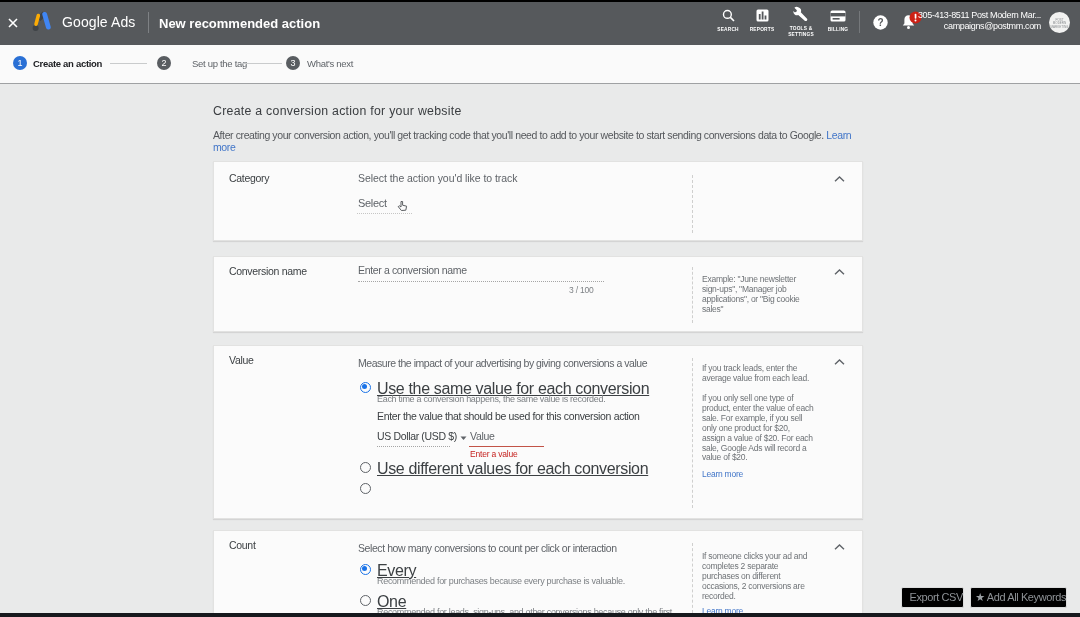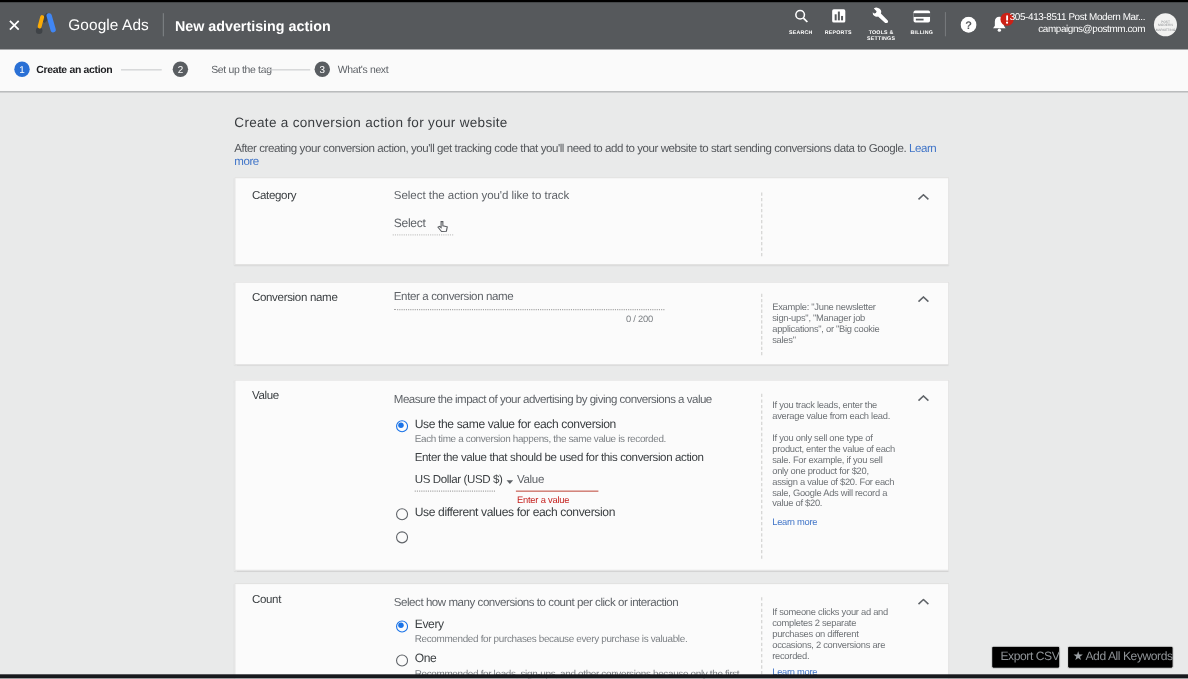--- a/index.html
+++ b/index.html
@@ -35,21 +35,21 @@
 .cardlabel { position:absolute; left:15px; font-size:10.5px; color:#3c4043; letter-spacing:-0.3px; }
 .mid { position:absolute; left:144px; }
 .gray { color:#5f6368; }
 .dark { color:#3c4043; }
 .helper { position:absolute; left:488px; width:122px; font-size:8.5px; line-height:9.9px; color:#6e7276; letter-spacing:-0.25px; }
 .vdash { position:absolute; left:478px; width:0; border-left:1px dashed #cfcfce; }
 .chev { position:absolute; left:620px; }
 .radio { position:absolute; width:11px; height:11px; border:1.6px solid #5f6368; border-radius:50%; background:#fbfbfb; }
 .radio.sel { border-color:#1a73e8; }
 .radio.sel::after { content:""; position:absolute; left:1.4px; top:1.4px; width:5px; height:5px; border-radius:50%; background:#1a73e8; }
-.rlabel { font-size:11px; color:#3c4043; letter-spacing:-0.35px; }
+.rlabel { font-size:16px; color:#3c4043; letter-spacing:-0.35px;text-decoration:underline; }
 .rsub { font-size:9px; color:#7d8185; letter-spacing:-0.3px; }
 .dotline { border-bottom:1px dotted #a5a5a5; position:absolute; }
 
 
 .obtn { position:absolute; top:587px; height:21px; background:#000000; border:1px solid #dcdddd; border-radius:2px; color:#8e9296; font-size:11px; letter-spacing:-0.4px; text-align:right; line-height:19px; white-space:nowrap; }
 #bottombar { position:absolute; left:0; top:613px; width:1080px; height:4px; background:#17191d; }
 </style>
 </head>
 <body>
 <div id="page">
@@ -60,21 +60,21 @@
         <path d="M1 1 L9 9 M9 1 L1 9" stroke="#fff" stroke-width="1.6"></path>
       </svg>
     <svg class="abs" style="left:32px;top:11px" width="21" height="21" viewBox="0 0 21 21">
       <circle cx="3.6" cy="17" r="3" fill="#3f4347"></circle>
       <polygon points="5,7 10.5,0.5 14,4.5 8.5,10" fill="#3e4246"></polygon>
       <rect x="3.4" y="2.6" width="3.6" height="12.5" rx="1.8" fill="#fbab05" transform="rotate(15 5.2 8.8)"></rect>
       <rect x="12.1" y="0.75" width="4.8" height="18" rx="2.4" fill="#4086f4" transform="rotate(-16 14.5 9.75)"></rect>
     </svg>
     <div id="gads">Google Ads</div>
     <div id="topdiv1"></div>
-    <div id="pagetitle">New advertising action</div>
+    <div id="pagetitle">New recommended action</div>
 
     <div class="navitem" style="left:698px">
       <svg width="13" height="13" viewBox="0 0 13 13">
           <circle cx="5.4" cy="5.4" r="3.9" fill="none" stroke="#fff" stroke-width="1.4"></circle>
           <path d="M8.4 8.4 L12 12" stroke="#fff" stroke-width="1.6"></path>
         </svg>
       <div class="navlabel">SEARCH</div>
     </div>
     <div class="navitem" style="left:732px">
       <svg width="13" height="13" viewBox="0 0 13 13">
@@ -144,21 +144,21 @@
     <div class="vdash" style="top:13px;height:58px"></div>
     <svg class="chev" style="top:14px" width="11" height="6" viewBox="0 0 11 6">
         <path d="M1 5.2 L5.5 1 L10 5.2" fill="none" stroke="#5f6368" stroke-width="1.4"></path>
       </svg>
   </div>
 
   <div class="card" id="card2" style="top:256px;height:76px">
     <div class="cardlabel" style="top:8px">Conversion name</div>
     <div class="mid gray" style="top:7px;font-size:10.5px;letter-spacing:-0.35px">Enter a conversion name</div>
     <div class="dotline" style="left:144px;top:24px;width:246px"></div>
-    <div class="mid" style="left:355px;top:28px;font-size:8.5px;color:#7d8185;letter-spacing:-0.2px">0 / 200</div>
+    <div class="mid" style="left:355px;top:28px;font-size:8.5px;color:#7d8185;letter-spacing:-0.2px">3 / 100</div>
     <div class="vdash" style="top:10px;height:56px"></div>
     <div class="helper" style="top:18px">Example: "June newsletter<br>sign-ups", "Manager job<br>applications", or "Big cookie<br>sales"</div>
     <svg class="chev" style="top:12px" width="11" height="6" viewBox="0 0 11 6">
         <path d="M1 5.2 L5.5 1 L10 5.2" fill="none" stroke="#5f6368" stroke-width="1.4"></path>
       </svg>
   </div>
 
   <div class="card" id="card3" style="top:345px;height:174px">
     <div class="cardlabel" style="top:8px">Value</div>
     <div class="mid gray" style="top:11px;font-size:10.5px;letter-spacing:-0.47px">Measure the impact of your advertising by giving conversions a value</div>

